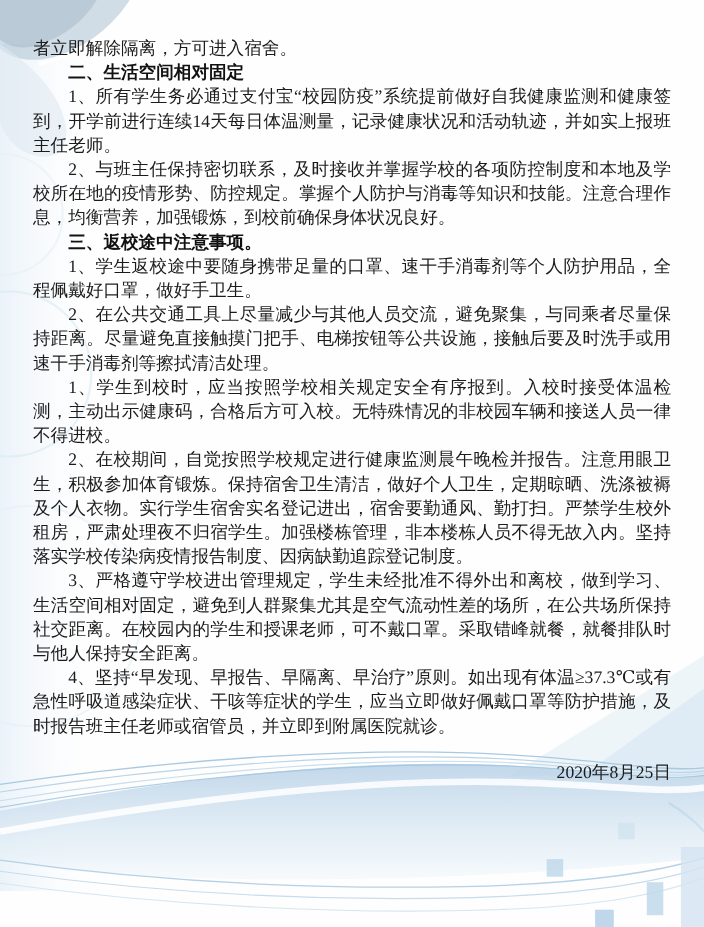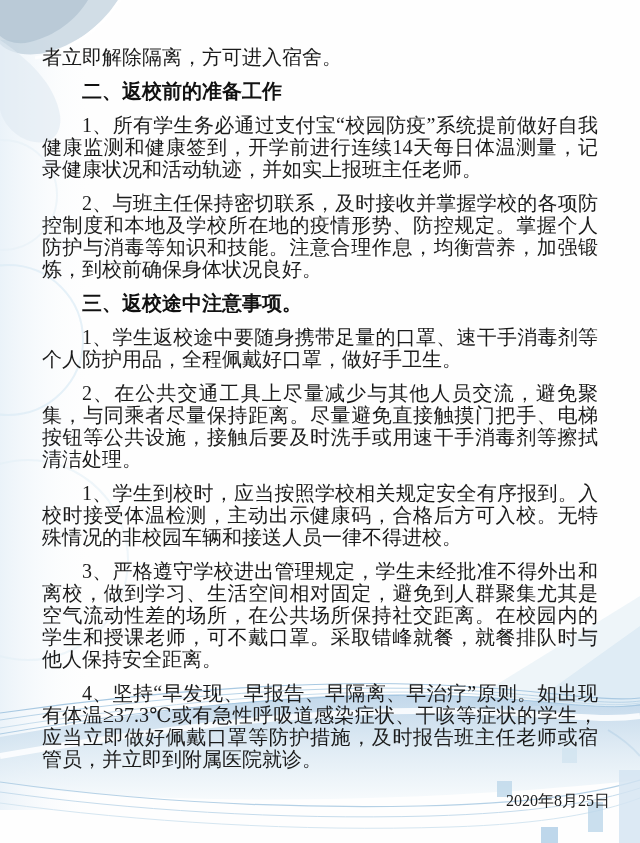--- a/index.html
+++ b/index.html
@@ -21,22 +21,22 @@
     width: 640px; height: 843px;
     z-index: 0;
     pointer-events: none;
   }
   .content {
     position: absolute;
     left: 30px; right: 30px; top: 34px;
     z-index: 1;
   }
   .content p {
-    margin: 12px;
-    font-size: 20px;
+    margin: 0;
+    font-size: 16px;
     line-height: 22px;
     color: #1b1b1b;
     text-align: justify;
     text-indent: 2em;
     word-break: break-all;
   }
   .content p.continuation { text-indent: 0; }
   .content p.heading { font-weight: bold; color: #111; }
   .date-line {
     margin-top: 20px;
@@ -100,25 +100,26 @@
       <rect x="497" y="781" width="15" height="16" fill="#bdd7ea" opacity="0.8"></rect>
       <rect x="562" y="748" width="15" height="15" fill="#cfe2f0" opacity="0.7"></rect>
       <rect x="541" y="827" width="17" height="16" fill="#b3d0e7" opacity="0.85"></rect>
       <rect x="588" y="802" width="15" height="30" fill="#bdd7ea" opacity="0.8"></rect>
       <rect x="619" y="770" width="21" height="73" fill="#d3e4f1" opacity="0.8"></rect>
     </g>
   </svg>
 
   <div class="content">
     <p class="continuation">者立即解除隔离，方可进入宿舍。</p>
-    <p class="heading">二、返校前的准备工作</p>
+    <p class="heading">二、生活空间相对固定</p>
     <p class="body">1、所有学生务必通过支付宝“校园防疫”系统提前做好自我健康监测和健康签到，开学前进行连续14天每日体温测量，记录健康状况和活动轨迹，并如实上报班主任老师。</p>
     <p class="body">2、与班主任保持密切联系，及时接收并掌握学校的各项防控制度和本地及学校所在地的疫情形势、防控规定。掌握个人防护与消毒等知识和技能。注意合理作息，均衡营养，加强锻炼，到校前确保身体状况良好。</p>
     <p class="heading">三、返校途中注意事项。</p>
     <p class="body">1、学生返校途中要随身携带足量的口罩、速干手消毒剂等个人防护用品，全程佩戴好口罩，做好手卫生。</p>
     <p class="body">2、在公共交通工具上尽量减少与其他人员交流，避免聚集，与同乘者尽量保持距离。尽量避免直接触摸门把手、电梯按钮等公共设施，接触后要及时洗手或用速干手消毒剂等擦拭清洁处理。</p>
     <p class="body">1、学生到校时，应当按照学校相关规定安全有序报到。入校时接受体温检测，主动出示健康码，合格后方可入校。无特殊情况的非校园车辆和接送人员一律不得进校。</p>
+    <p class="body">2、在校期间，自觉按照学校规定进行健康监测晨午晚检并报告。注意用眼卫生，积极参加体育锻炼。保持宿舍卫生清洁，做好个人卫生，定期晾晒、洗涤被褥及个人衣物。实行学生宿舍实名登记进出，宿舍要勤通风、勤打扫。严禁学生校外租房，严肃处理夜不归宿学生。加强楼栋管理，非本楼栋人员不得无故入内。坚持落实学校传染病疫情报告制度、因病缺勤追踪登记制度。</p>
     <p class="body">3、严格遵守学校进出管理规定，学生未经批准不得外出和离校，做到学习、生活空间相对固定，避免到人群聚集尤其是空气流动性差的场所，在公共场所保持社交距离。在校园内的学生和授课老师，可不戴口罩。采取错峰就餐，就餐排队时与他人保持安全距离。</p>
     <p class="body">4、坚持“早发现、早报告、早隔离、早治疗”原则。如出现有体温≥37.3℃或有急性呼吸道感染症状、干咳等症状的学生，应当立即做好佩戴口罩等防护措施，及时报告班主任老师或宿管员，并立即到附属医院就诊。</p>
     <div class="date-line">2020年8月25日</div>
   </div>
 
 </div>
 
 </body></html>

